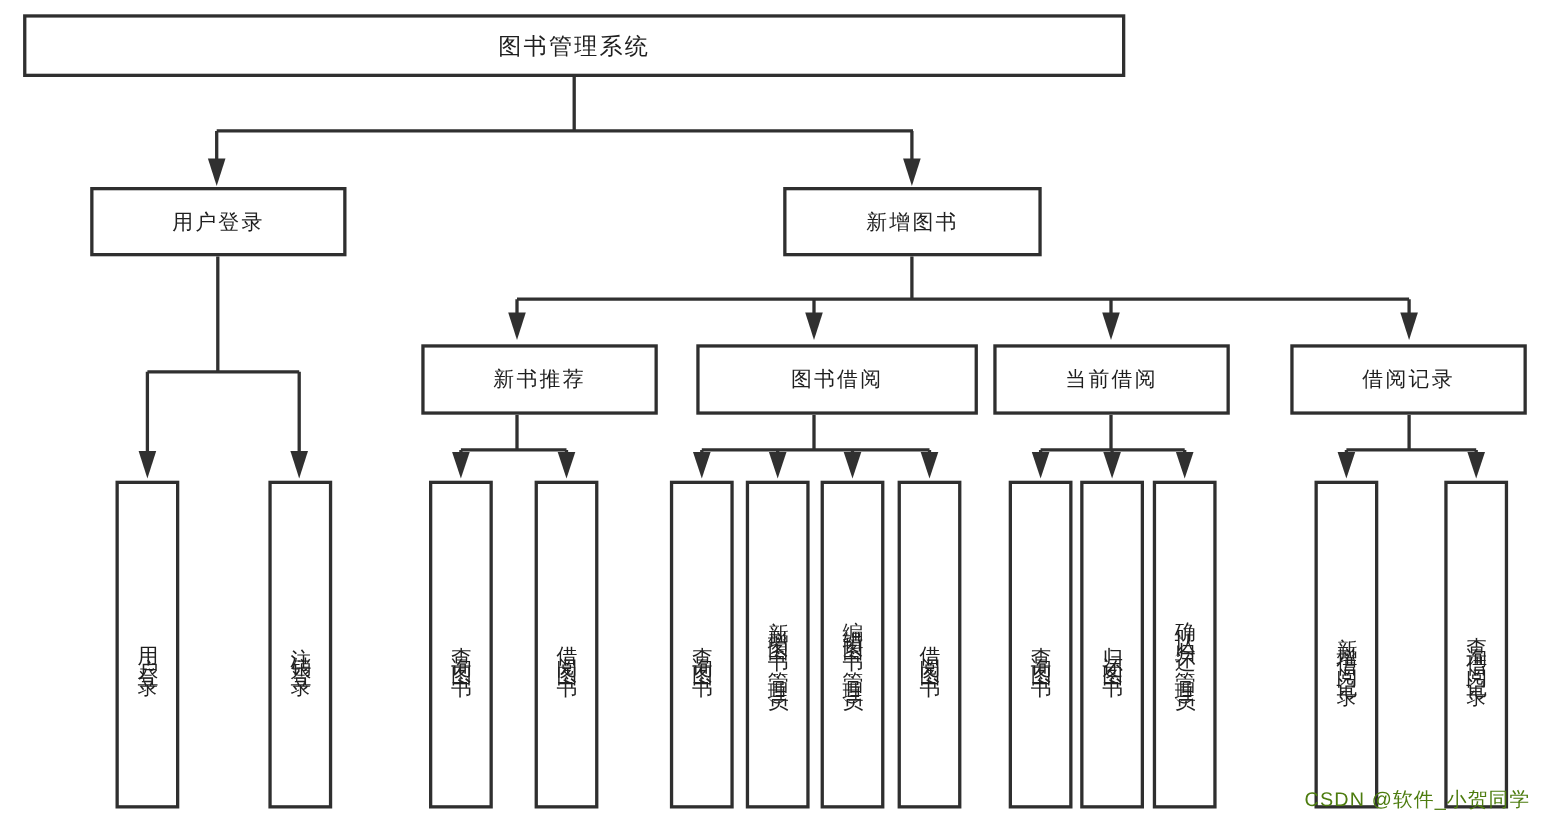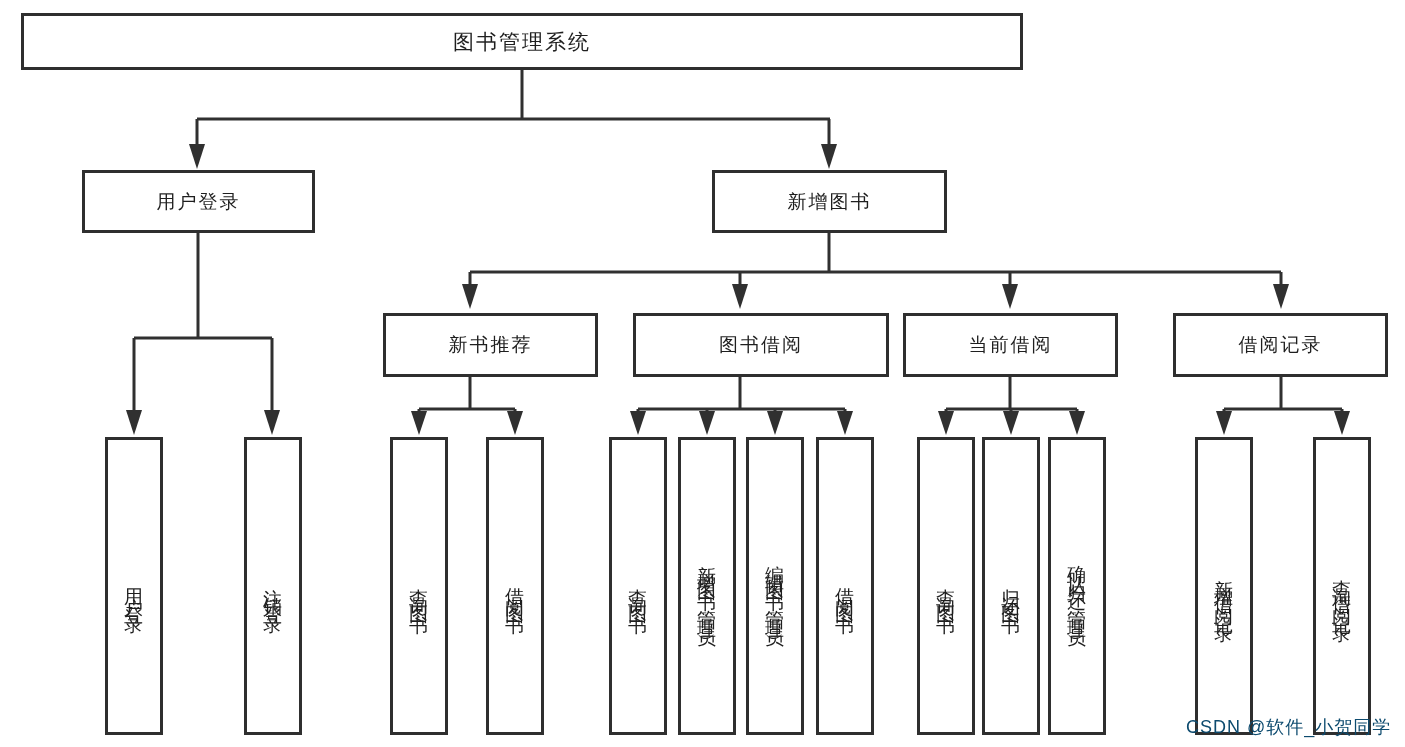--- a/index.html
+++ b/index.html
@@ -35,21 +35,21 @@
     letter-spacing: 9px;
     padding-top: 9px;
     line-height: 1;
   }
   #watermark {
     position: absolute;
     left: 1186px;
     top: 715px;
     font-size: 18px;
     letter-spacing: 1px;
-    color: #0c4a6e;
+    color: #4d7c0f;
     white-space: nowrap;
   }
 </style>
 </head>
 <body>
 
 <div id="canvas">
 
   <svg id="connectors" viewBox="0 0 1405 747" xmlns="http://www.w3.org/2000/svg">
     <g stroke="#303030" stroke-width="3" fill="none">

